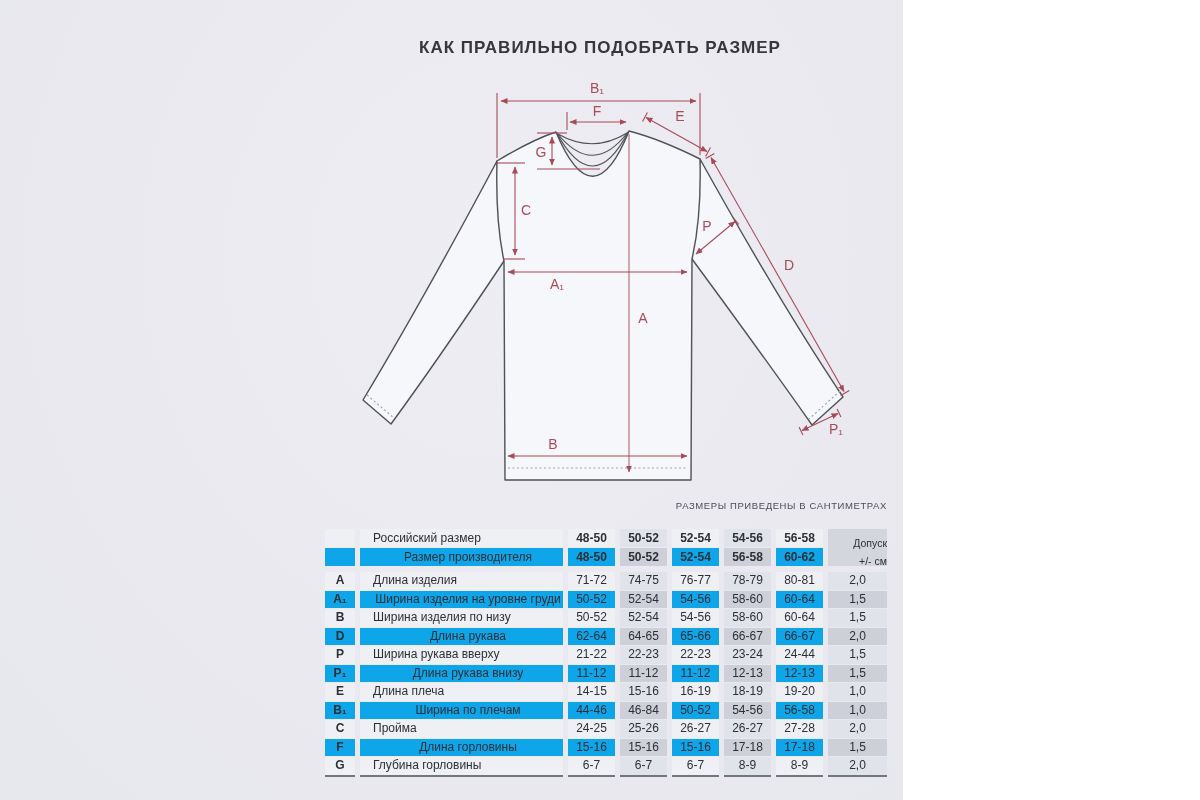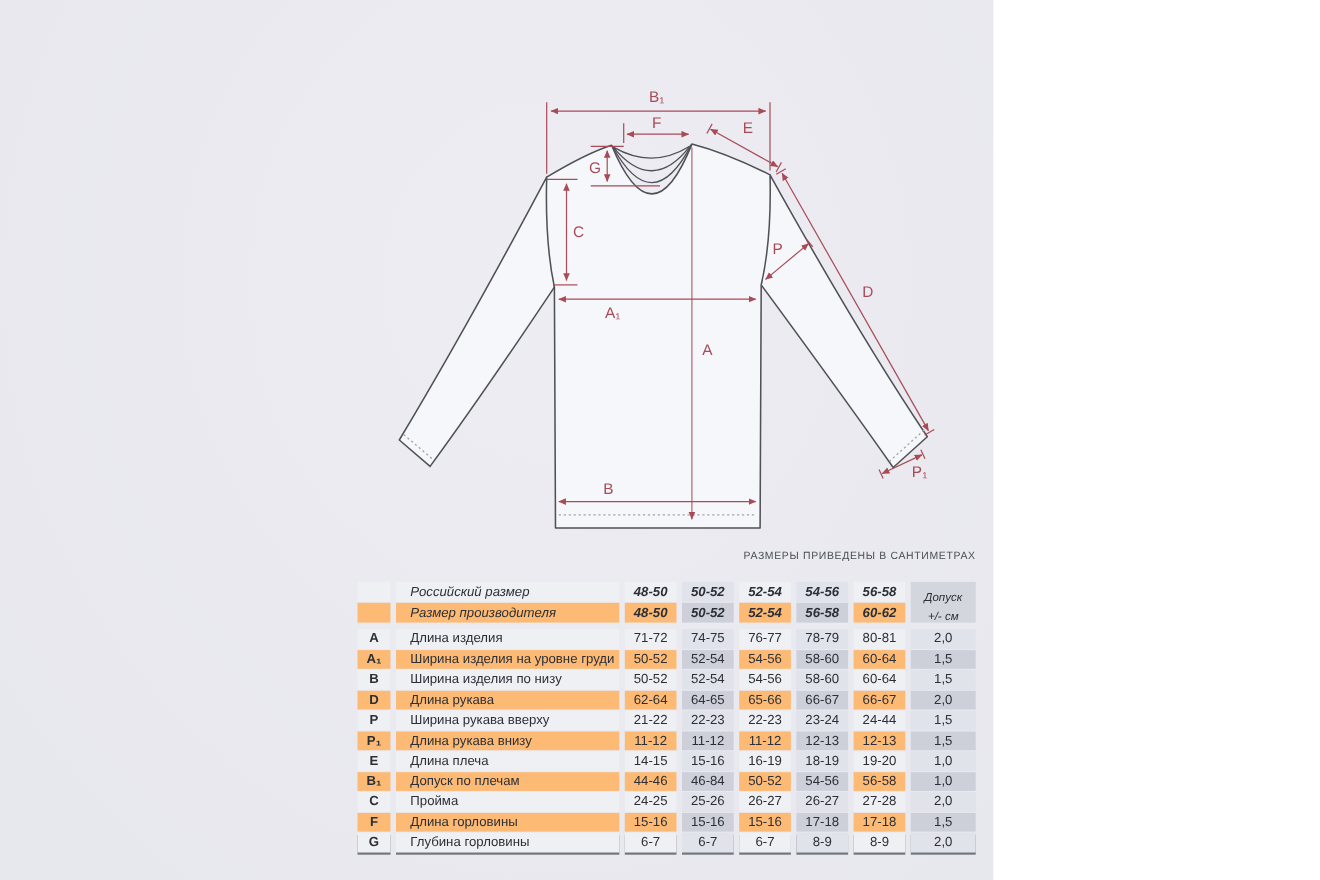--- a/index.html
+++ b/index.html
@@ -14,42 +14,43 @@
               color:#4b4e56;margin-left:43px;}
   svg.diagram{position:absolute;left:320px;top:78px;}
 
   
   .size-table{position:absolute;left:325px;top:529px;width:562px;color:#2c2f36;}
   .tgrid{display:grid;grid-template-columns:30px 203px repeat(5,47px) 59px;
          column-gap:5px;row-gap:1px;}
   #thead{grid-auto-rows:18px;}
   #tbody{grid-auto-rows:17.5px;margin-top:6px;}
   .cell{font-size:12px;line-height:17.5px;white-space:nowrap;overflow:hidden;}
-  #thead .cell{line-height:18px;font-style:italic;}
+  #thead .cell{line-height:18px;}
   .val{text-align:center;}
   .letter{text-align:center;}
   .desc{padding-left:13px;}
   .bold{font-weight:700;}
   .r-light.c-light{background:#eef0f4;}
   .r-light.c-dark{background:#e0e3e9;}
-  .r-dark.c-light{background:#fdba74;}
+  .r-dark.c-light{background:#0ea5e9;text-align:center;}
   .r-dark.c-dark{background:#cdd0d9;}
-  .tol-head{grid-column:8;grid-row:1 / span 2;background:#d3d6dd;text-align:center;
+  .tol-head{grid-column:8;grid-row:1 / span 2;background:#d3d6dd;text-align:right;
             font-size:10.5px;line-height:13px;padding-top:5px;}
   .edge{box-shadow:0 2px 0 0 #73767e;}
 
   
   .dim-label{font-family:"Liberation Sans",sans-serif;font-size:14px;fill:#a84b57;}
 </style>
 </head>
 <body>
 
 <div class="canvas">
   <div class="photo"></div>
 
+  <div class="page-title">КАК ПРАВИЛЬНО ПОДОБРАТЬ РАЗМЕР</div>
 
   <svg class="diagram" width="570" height="415" viewBox="320 78 570 415">
     <defs>
       <marker id="arr" orient="auto-start-reverse" markerWidth="9" markerHeight="8" refX="6.5" refY="3" markerUnits="userSpaceOnUse">
         <path d="M0,0 L7,3 L0,6 Z" fill="#a84b57"></path>
       </marker>
     </defs>
 
     <g stroke="#4f5156" stroke-width="1.4" fill="#f6f7fa" stroke-linejoin="round">
       <path d="M497,161 C455,240 405,330 363,400 L391,424 C432,368 470,312 504,261 Z"></path>
@@ -197,21 +198,21 @@
         <div class="cell val r-dark c-dark">1,5</div>
         <div class="cell letter bold r-light c-light">E</div>
         <div class="cell desc r-light c-light">Длина плеча</div>
         <div class="cell val r-light c-light">14-15</div>
         <div class="cell val r-light c-dark">15-16</div>
         <div class="cell val r-light c-light">16-19</div>
         <div class="cell val r-light c-dark">18-19</div>
         <div class="cell val r-light c-light">19-20</div>
         <div class="cell val r-light c-dark">1,0</div>
         <div class="cell letter bold r-dark c-light">B₁</div>
-        <div class="cell desc r-dark c-light">Допуск по плечам</div>
+        <div class="cell desc r-dark c-light">Ширина по плечам</div>
         <div class="cell val r-dark c-light">44-46</div>
         <div class="cell val r-dark c-dark">46-84</div>
         <div class="cell val r-dark c-light">50-52</div>
         <div class="cell val r-dark c-dark">54-56</div>
         <div class="cell val r-dark c-light">56-58</div>
         <div class="cell val r-dark c-dark">1,0</div>
         <div class="cell letter bold r-light c-light">C</div>
         <div class="cell desc r-light c-light">Пройма</div>
         <div class="cell val r-light c-light">24-25</div>
         <div class="cell val r-light c-dark">25-26</div>

